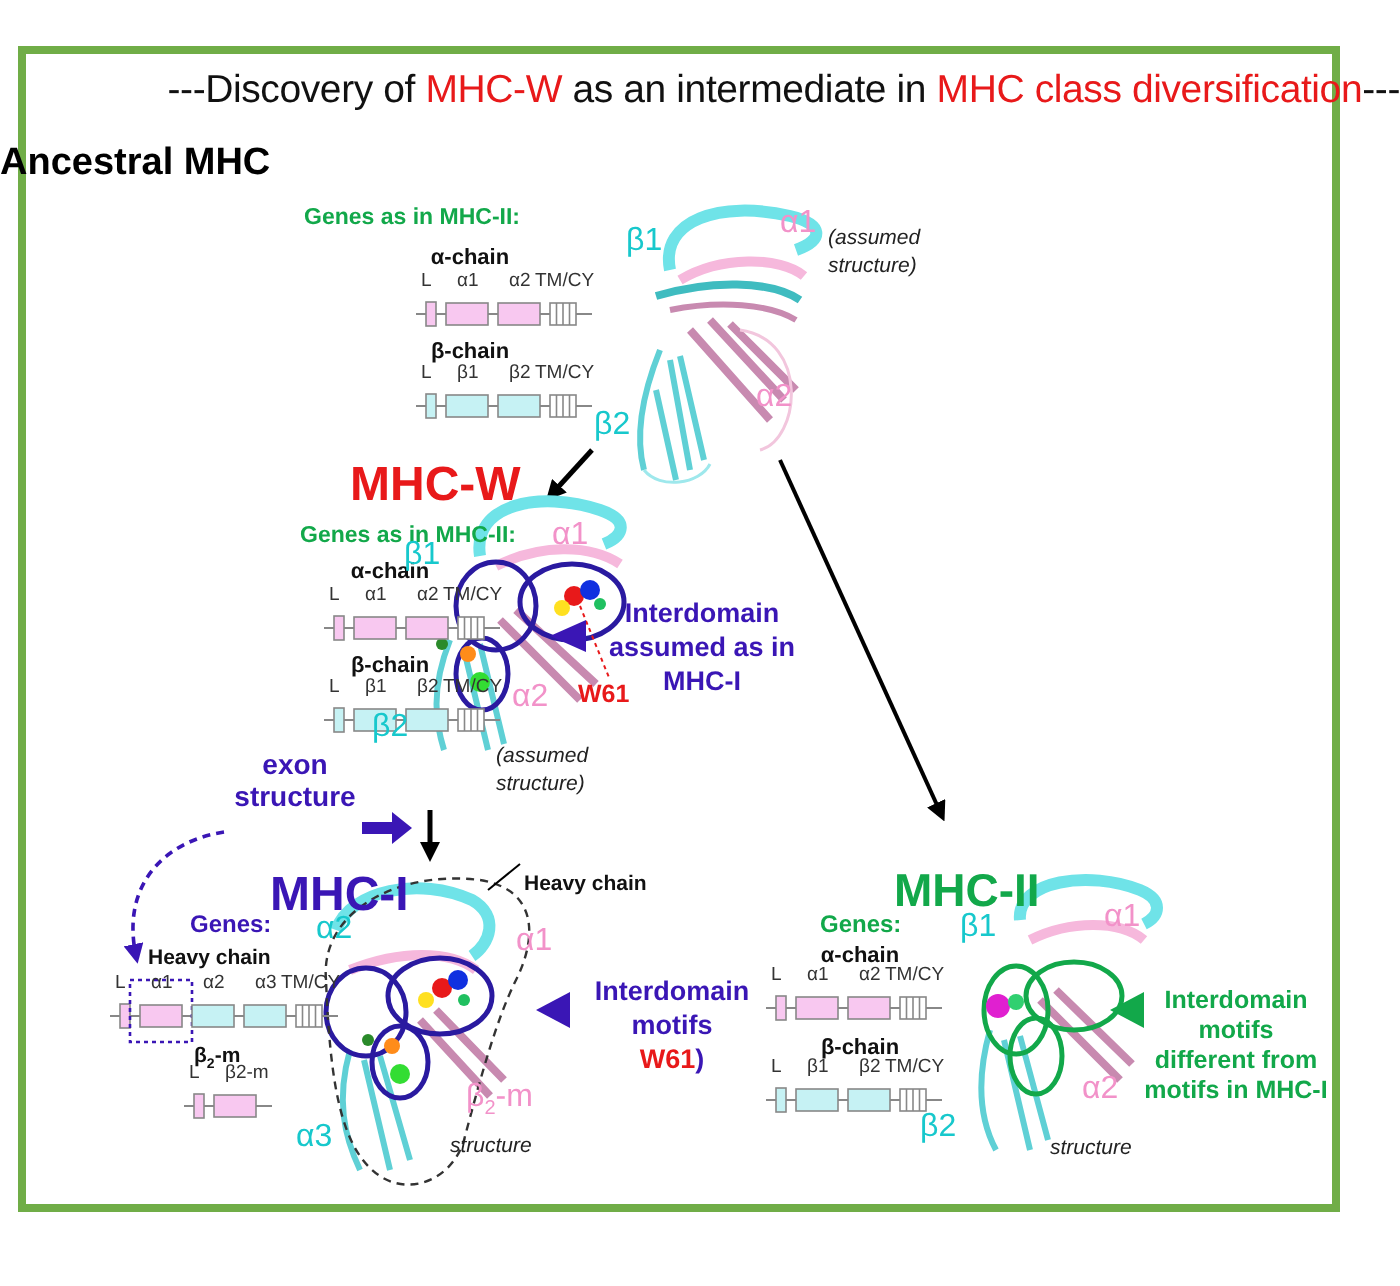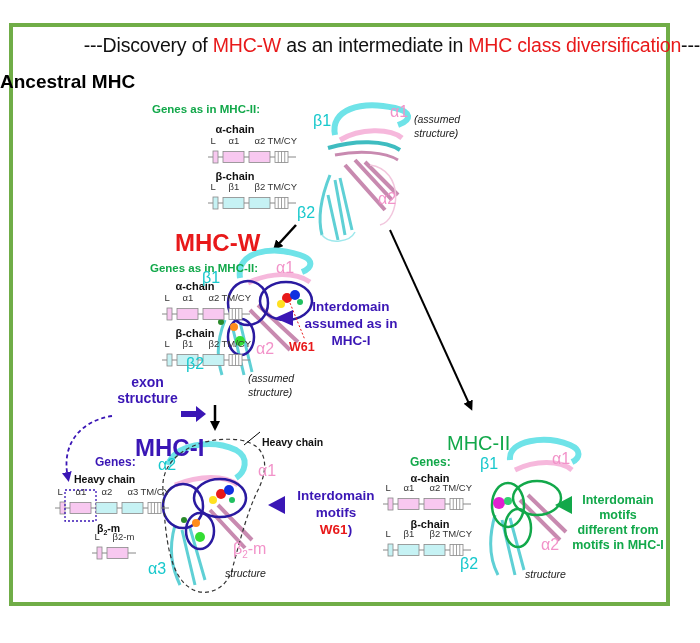--- a/index.html
+++ b/index.html
@@ -15,21 +15,21 @@
   .purple { color:#3a16b5; }
   .pink { color:#f292c9; }
   .cyan { color:#17c8cc; }
   .gene-head { font-size:11.5px; font-weight:bold; }
   .chain-lbl { font-size:11px; font-weight:bold; color:#111; text-align:center; }
   .exon-lbl { font-size:9.5px; color:#333; white-space:nowrap; }
   .italic { font-style:italic; font-size:10.5px; color:#222; }
   .dom { font-size:16px; }
   .big-red { font-size:24px; font-weight:bold; color:#e8191a; }
   .big-purple { font-size:24px; font-weight:bold; color:#3a16b5; }
-  .big-green { font-size:20px; font-weight:normal; color:#12a84a;text-align:center; }
+  .big-green { font-size:23px; font-weight:bold; color:#12a84a;text-align:center; }
   .motif { font-size:13.5px; font-weight:bold; text-align:center; line-height:17px; }
   svg { position:absolute; left:0; top:0; overflow:visible; }
 </style>
 </head>
 <body>
 
 <div id="frame"></div>
 
 <div class="abs title">
   <span>---Discovery of </span><span class="red">MHC-W</span><span> as an intermediate in </span><span class="red">MHC class diversification</span><span>---</span>

